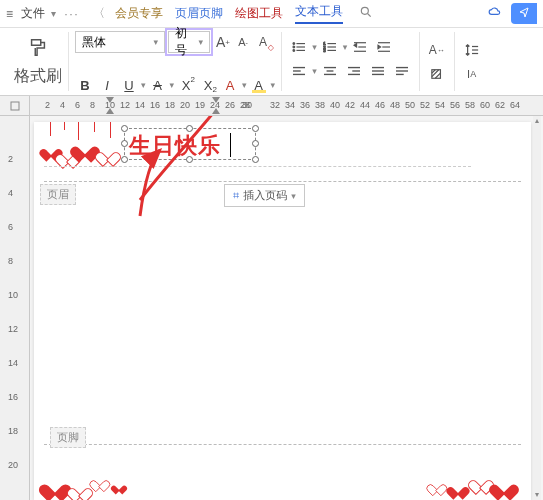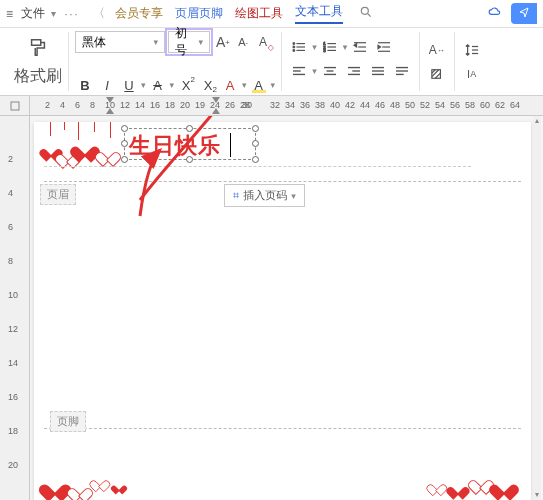--- a/index.html
+++ b/index.html
@@ -88,21 +88,21 @@
   .h-tl { left: -4px; top: -4px; } .h-tm { left: 50%; top: -4px; margin-left: -4px; } .h-tr { right: -4px; top: -4px; }
   .h-ml { left: -4px; top: 50%; margin-top: -4px; } .h-mr { right: -4px; top: 50%; margin-top: -4px; }
   .h-bl { left: -4px; bottom: -4px; } .h-bm { left: 50%; bottom: -4px; margin-left: -4px; } .h-br { right: -4px; bottom: -4px; }
   .main-text { position: absolute; left: 4px; top: 2px; font-size: 22px; font-weight: bold; color: #e03030; letter-spacing: 1px; white-space: nowrap; }
   .caret { position: absolute; right: 24px; top: 4px; width: 1px; height: 24px; background: #000; }
 
   
   .wide-dash { position: absolute; left: 10px; top: 44px; right: 60px; height: 1px; border-top: 1px dashed #ccc; }
 
   
-  .footer-region { position: absolute; left: 10px; right: 10px; bottom: 0; height: 72px; border-top: 1px dashed #bbb; }
+  .footer-region { position: absolute; left: 10px; right: 10px; bottom: 0; height: 56px; border-top: 1px dashed #bbb; }
   .footer-label { position: absolute; left: 6px; top: -18px; font-size: 11px; color: #888; background: #f3f3f3; border: 1px dashed #ccc; padding: 2px 6px; }
   .hearts-bl, .hearts-br { position: absolute; bottom: 2px; width: 110px; height: 40px; }
   .hearts-bl { left: 0; }
   .hearts-br { right: 0; }
 
   
   .annot-arrow { position: absolute; pointer-events: none; }
   .annot-arrow svg { overflow: visible; }
 
   

